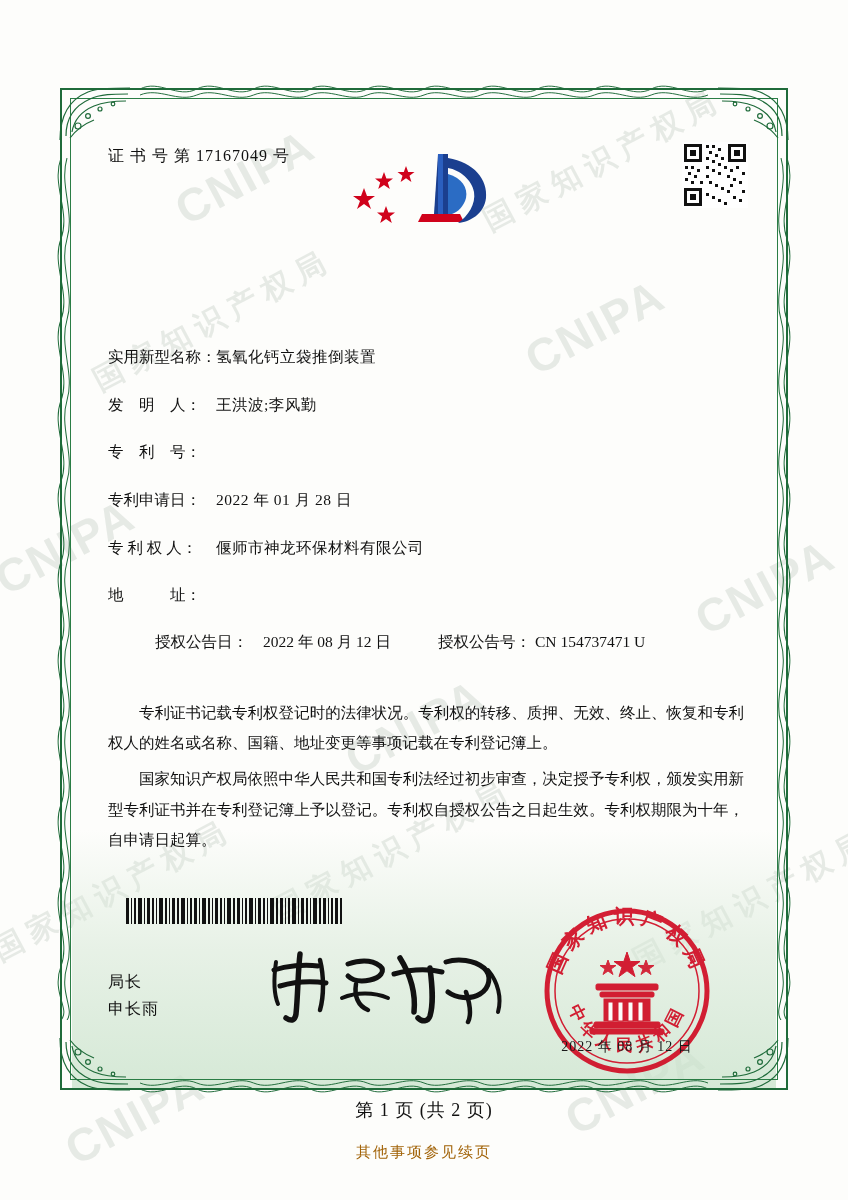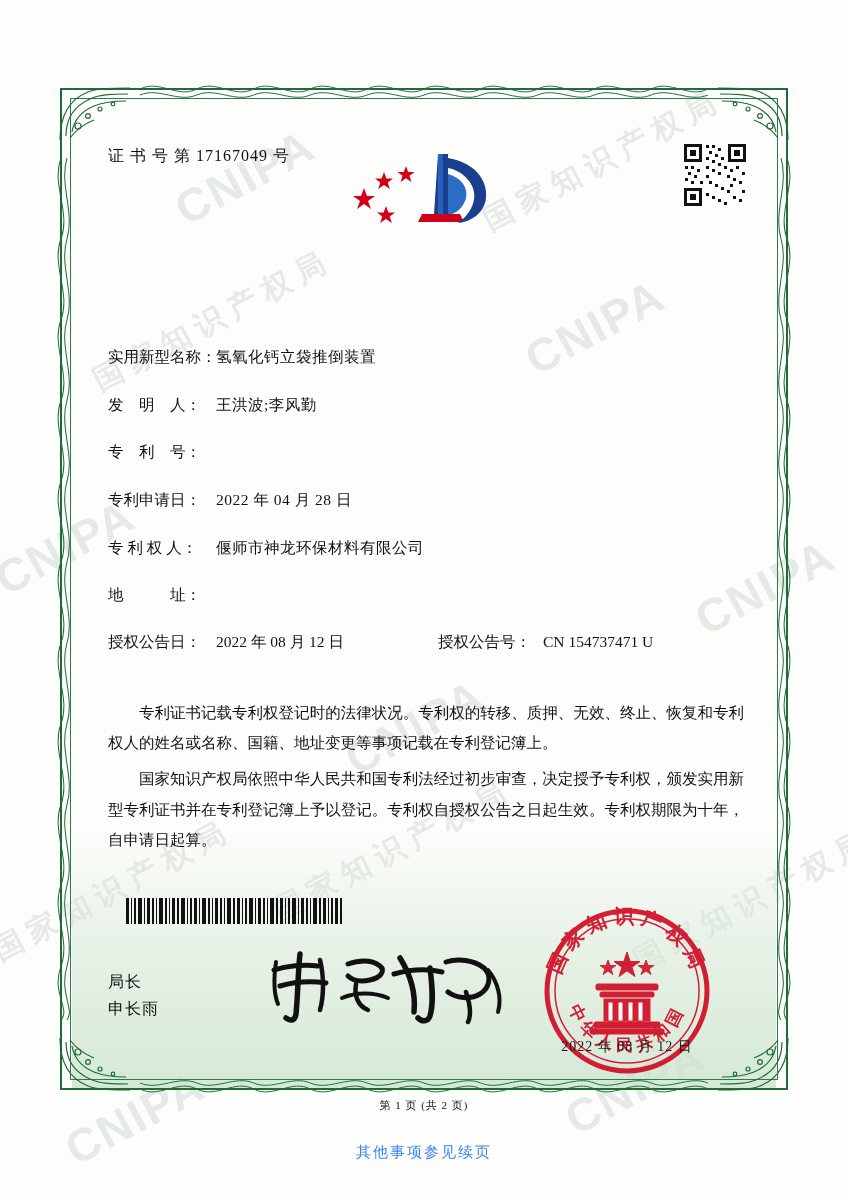--- a/index.html
+++ b/index.html
@@ -187,24 +187,24 @@
   .field .value.mono {
     font-family: "Liberation Serif", serif;
     letter-spacing: 1px;
   }
   .field-row-split {
     display: flex;
     align-items: baseline;
     font-size: 15.5px;
     margin-bottom: 26px;
   }
-  .field-row-split .seg-a { display: flex; align-items: baseline; width: 330px; }
+  .field-row-split .seg-a { display: flex; align-items: baseline; width: 330px; justify-content: center; }
   .field-row-split .seg-b { display: flex; align-items: baseline; }
   .field-row-split .label { width: 108px; flex: 0 0 108px; }
-  .field-row-split .label2 { flex: 0 0 auto; margin-right: 12px; }
+  .field-row-split .label2 { flex: 0 0 auto; margin-right: 4px; }
 
   .paras {
     position: absolute;
     left: 38px;
     right: 34px;
     top: 600px;
     font-size: 15.5px;
     line-height: 1.95;
     text-align: justify;
   }
@@ -259,33 +259,33 @@
     color: #1a1a1a;
     letter-spacing: 1px;
   }
 
   .page-num {
     position: absolute;
     left: 0;
     right: 0;
     top: 1000px;
     text-align: center;
-    font-size: 11px;
+    font-size: 18px;
     letter-spacing: 1px;
   }
 
   .footer-note {
     position: absolute;
     left: 0;
     right: 0;
     top: 1143px;
     text-align: center;
     font-size: 15px;
     letter-spacing: 2px;
-    color: #3b82f6;
+    color: #a16207;
   }
 </style>
 </head>
 <body>
 
 <div class="page">
 
   <div class="watermarks">
     <div class="wm cn" style="left:170px; top:150px;">CNIPA</div>
     <div class="wm cn" style="left:520px; top:300px;">CNIPA</div>
@@ -469,21 +469,21 @@
       </div>
       <div class="field">
         <span class="label">发　明　人：</span>
         <span class="value">王洪波;李风勤</span>
       </div>
       <div class="field">
         <span class="label">专　利　号：</span>
       </div>
       <div class="field">
         <span class="label">专利申请日：</span>
-        <span class="value">2022 年 04 月 28 日</span>
+        <span class="value">2022 年 01 月 28 日</span>
       </div>
       <div class="field">
         <span class="label">专 利 权 人：</span>
         <span class="value">偃师市神龙环保材料有限公司</span>
       </div>
       <div class="field">
         <span class="label">地　　　址：</span>
       </div>
 
       <div class="field-row-split">

